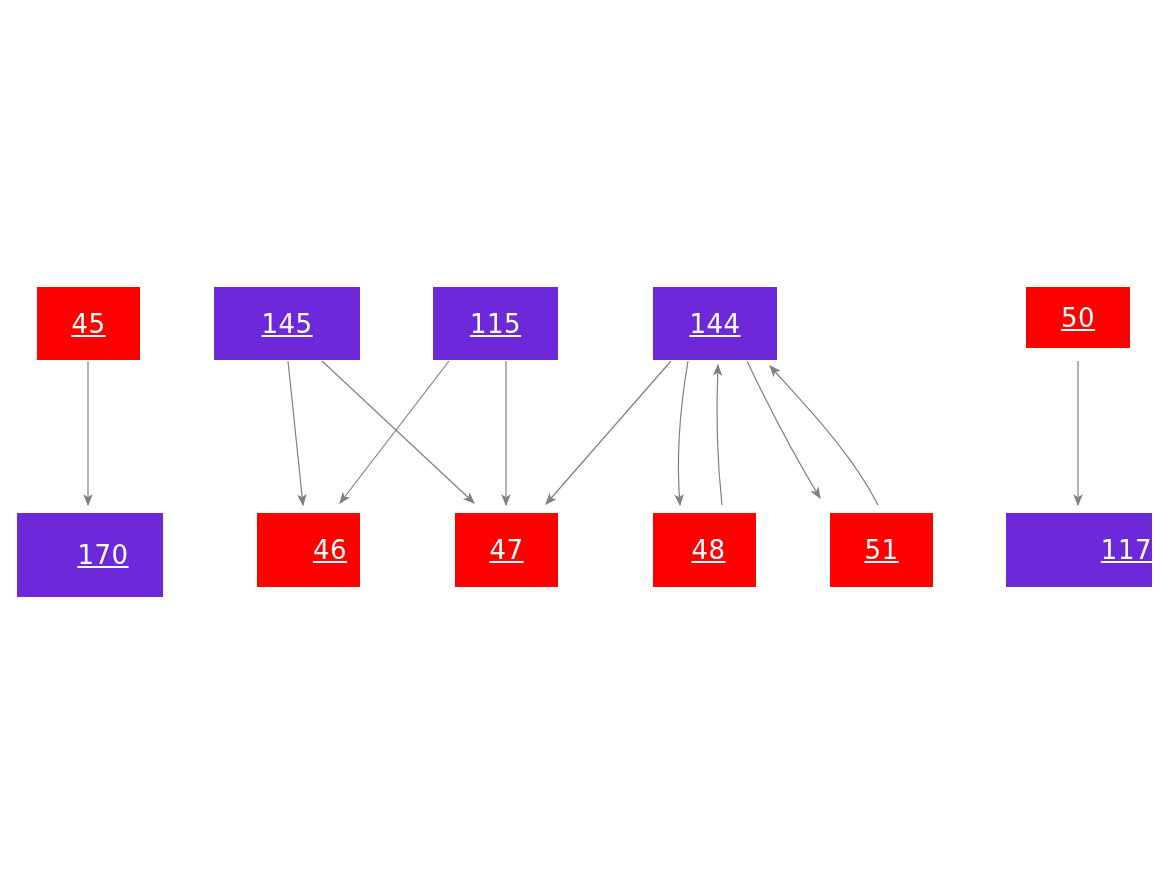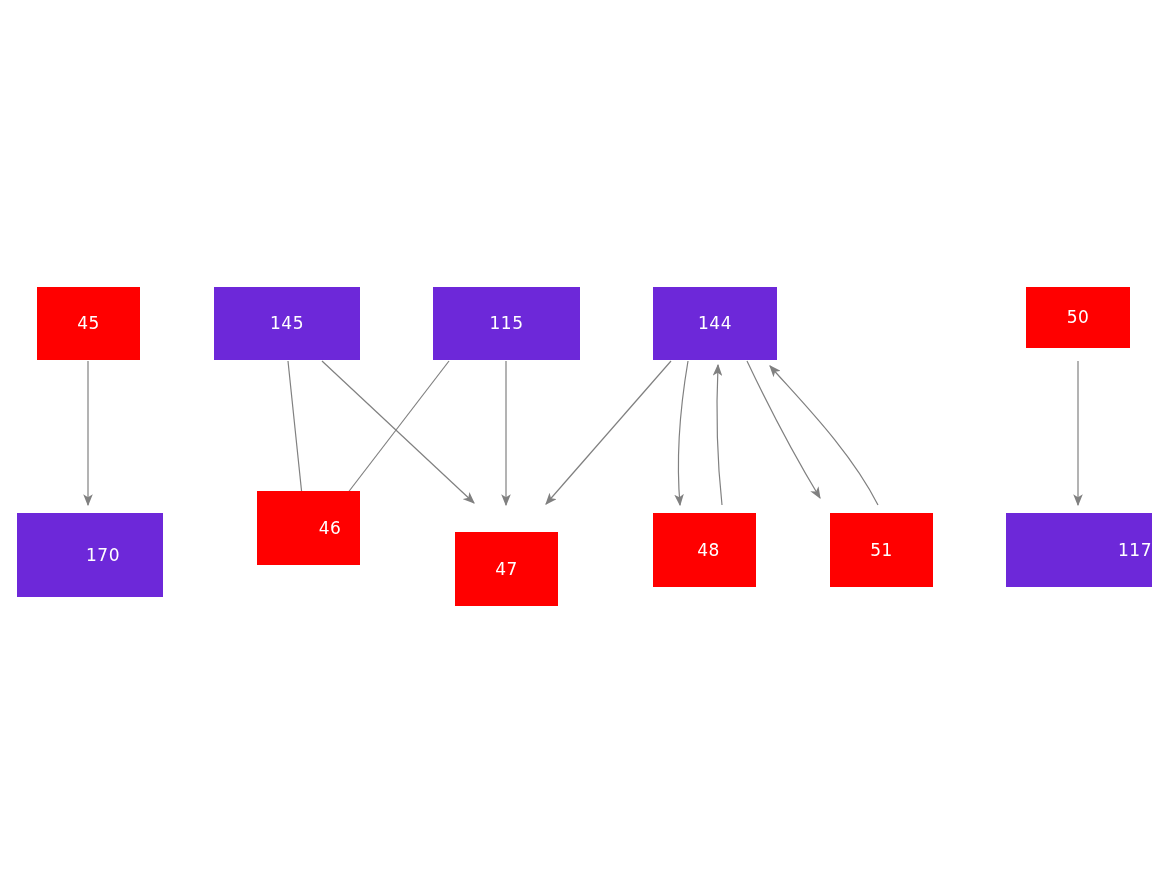--- a/index.html
+++ b/index.html
@@ -23,24 +23,25 @@
     height: 875px;
     pointer-events: none;
   }
   .node {
     position: absolute;
     box-sizing: border-box;
     display: flex;
     align-items: center;
     justify-content: center;
     color: #ffffff;
-    font-size: 17px;
+    font-size: 26px;
     line-height: 1;
     letter-spacing: 0.5px;
     user-select: none;
+    text-decoration: underline;
   }
   .node-red { background: #ff0000; }
   .node-blue { background: #6d28d9; }
 </style>
 </head>
 <body>
 
 <div id="canvas">
 
   <svg id="edge-layer" viewBox="0 0 1167 875" xmlns="http://www.w3.org/2000/svg">
@@ -64,36 +65,36 @@
       </g>
   </svg>
 
   <div id="nodes-group">
       <div class="node node-red" style="left: 37px; top: 287px; width: 103px; height: 73px;">
         <span>45</span>
       </div>
       <div class="node node-blue" style="left: 214px; top: 287px; width: 146px; height: 73px;">
         <span>145</span>
       </div>
-      <div class="node node-blue" style="left: 433px; top: 287px; width: 147px; height: 73px;">
+      <div class="node node-blue" style="left: 433px; top: 287px; width: 125px; height: 73px;">
         <span>115</span>
       </div>
       <div class="node node-blue" style="left: 653px; top: 287px; width: 124px; height: 73px;">
         <span>144</span>
       </div>
       <div class="node node-red" style="left: 1026px; top: 287px; width: 104px; height: 61px;">
         <span>50</span>
       </div>
       <div class="node node-blue" style="left: 17px; top: 513px; width: 146px; height: 84px; padding-left: 26px;">
         <span>170</span>
       </div>
-      <div class="node node-red" style="left: 257px; top: 491px; width: 103px; height: 74px; padding-left: 43px;">
+      <div class="node node-red" style="left: 257px; top: 513px; width: 103px; height: 74px; padding-left: 43px;">
         <span>46</span>
       </div>
-      <div class="node node-red" style="left: 455px; top: 532px; width: 103px; height: 74px; align-items: center;">
+      <div class="node node-red" style="left: 455px; top: 513px; width: 103px; height: 74px; align-items: center;">
         <span>47</span>
       </div>
       <div class="node node-red" style="left: 653px; top: 513px; width: 103px; height: 74px; padding-left: 8px;">
         <span>48</span>
       </div>
       <div class="node node-red" style="left: 830px; top: 513px; width: 103px; height: 74px;">
         <span>51</span>
       </div>
       <div class="node node-blue" style="left: 1006px; top: 513px; width: 146px; height: 74px; justify-content: flex-end;">
         <span>117</span>

